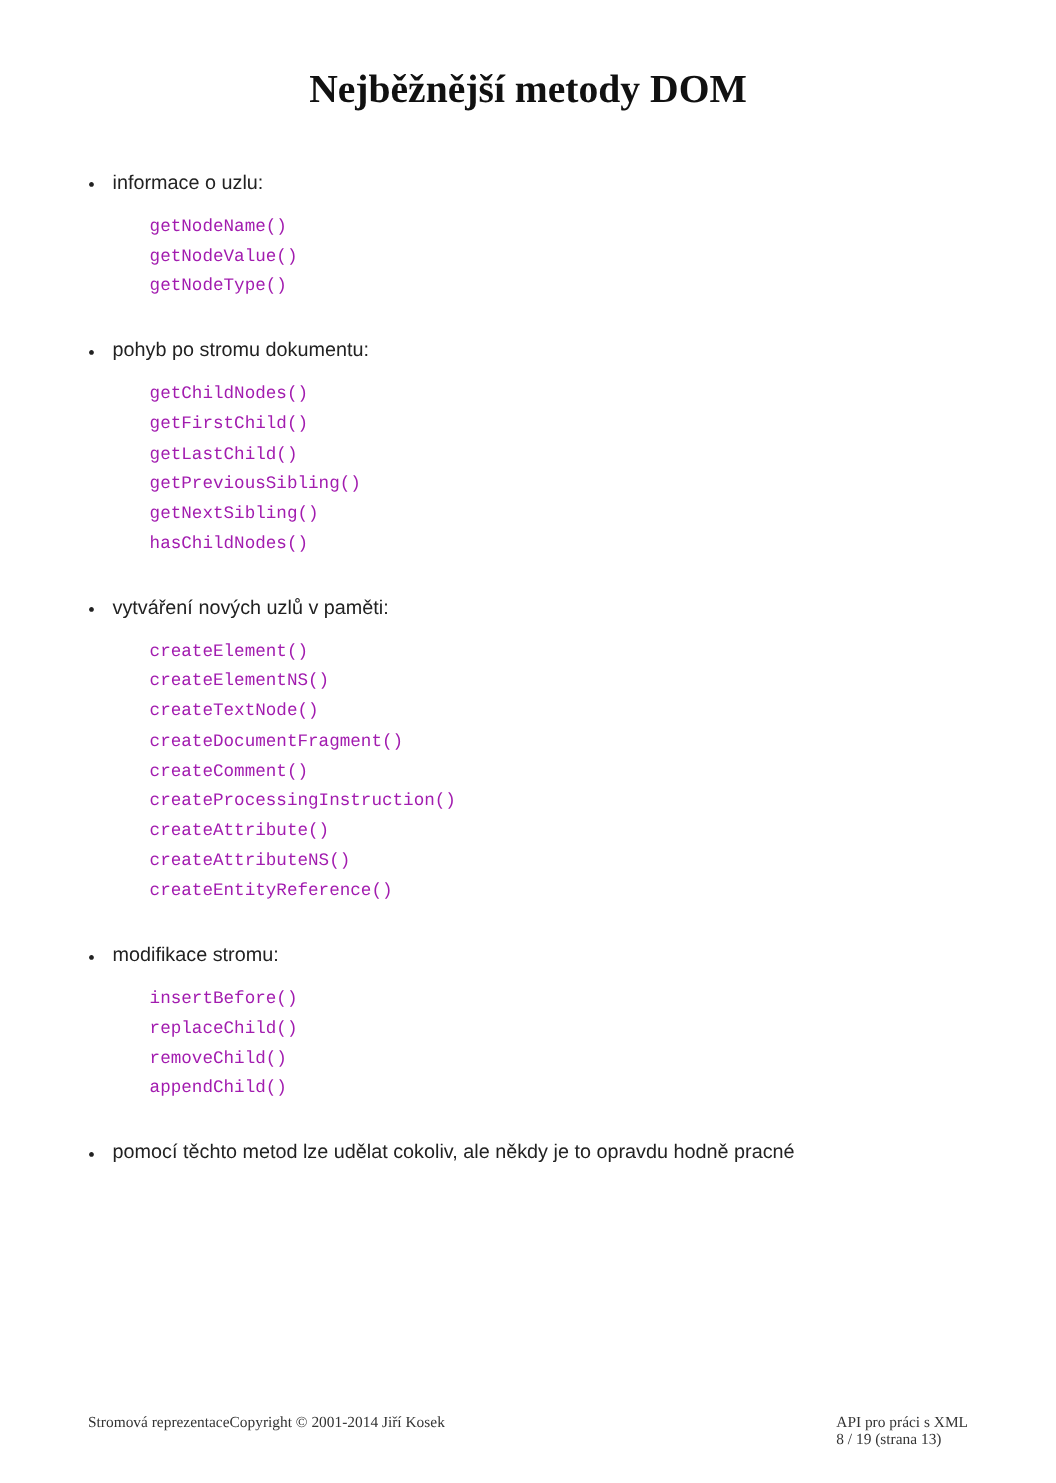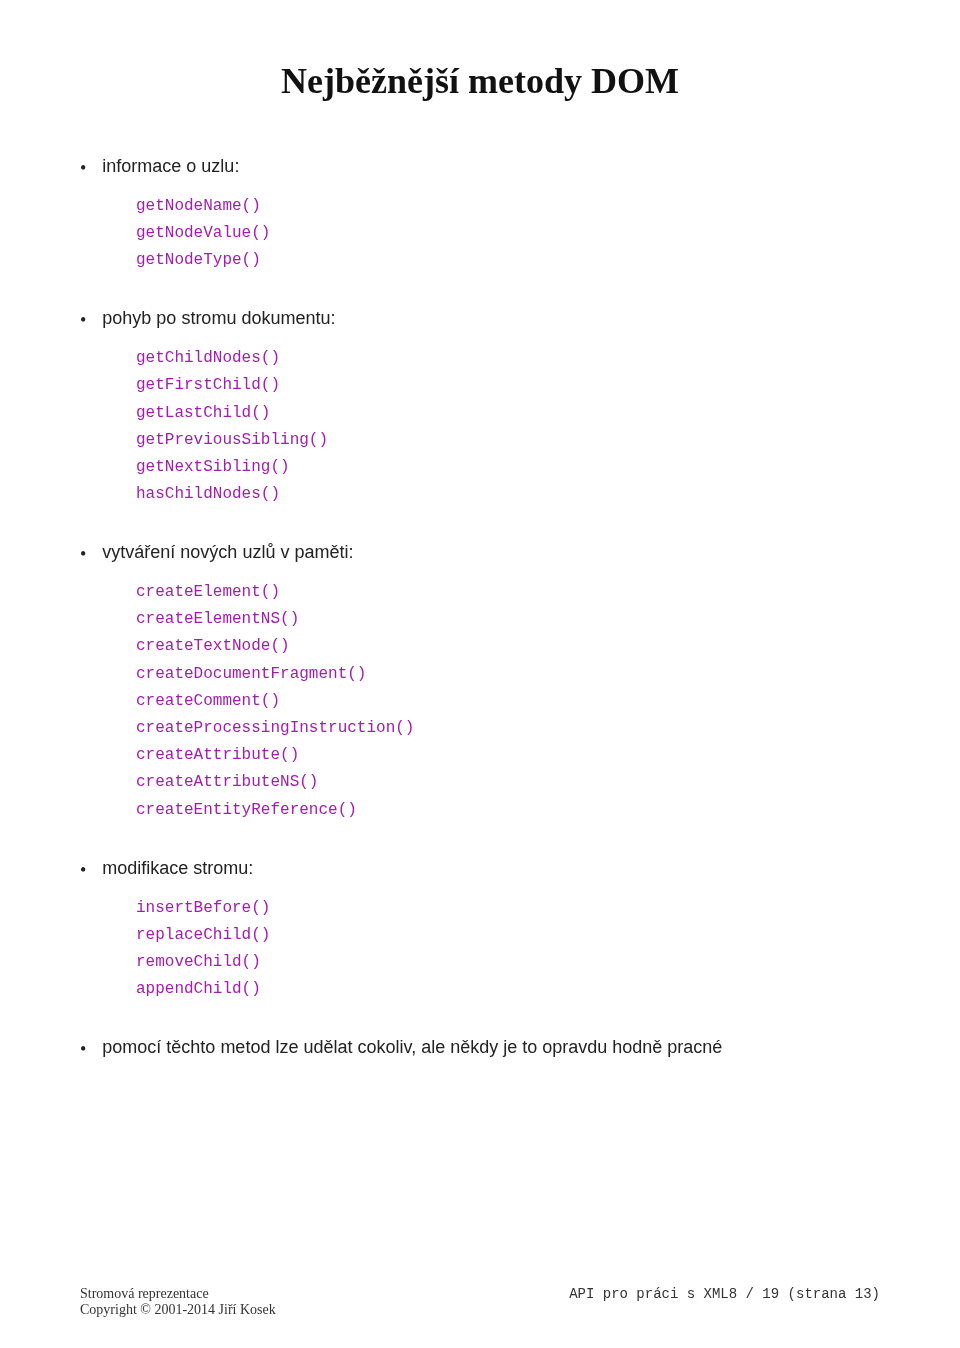--- a/index.html
+++ b/index.html
@@ -83,28 +83,27 @@
       justify-content: space-between;
       padding: 0 80px;
       font-size: 14px;
       font-family: 'Georgia', serif;
       color: #333333;
       border-top: none;
     }
 
     .footer-left {
       display: flex;
-      flex-direction: column;
+      flex-direction: row;
     }
 
     .footer-right {
       display: flex;
-      flex-direction: row;
+      flex-direction: column;
       align-items: flex-start;
-      font-family: Liberation Mono, monospace;
     }
   </style>
 </head>
 <body>
 
 <div class="page-container">
 
   <h1 class="page-title">Nejběžnější metody DOM</h1>
 
   <div class="content-area">

